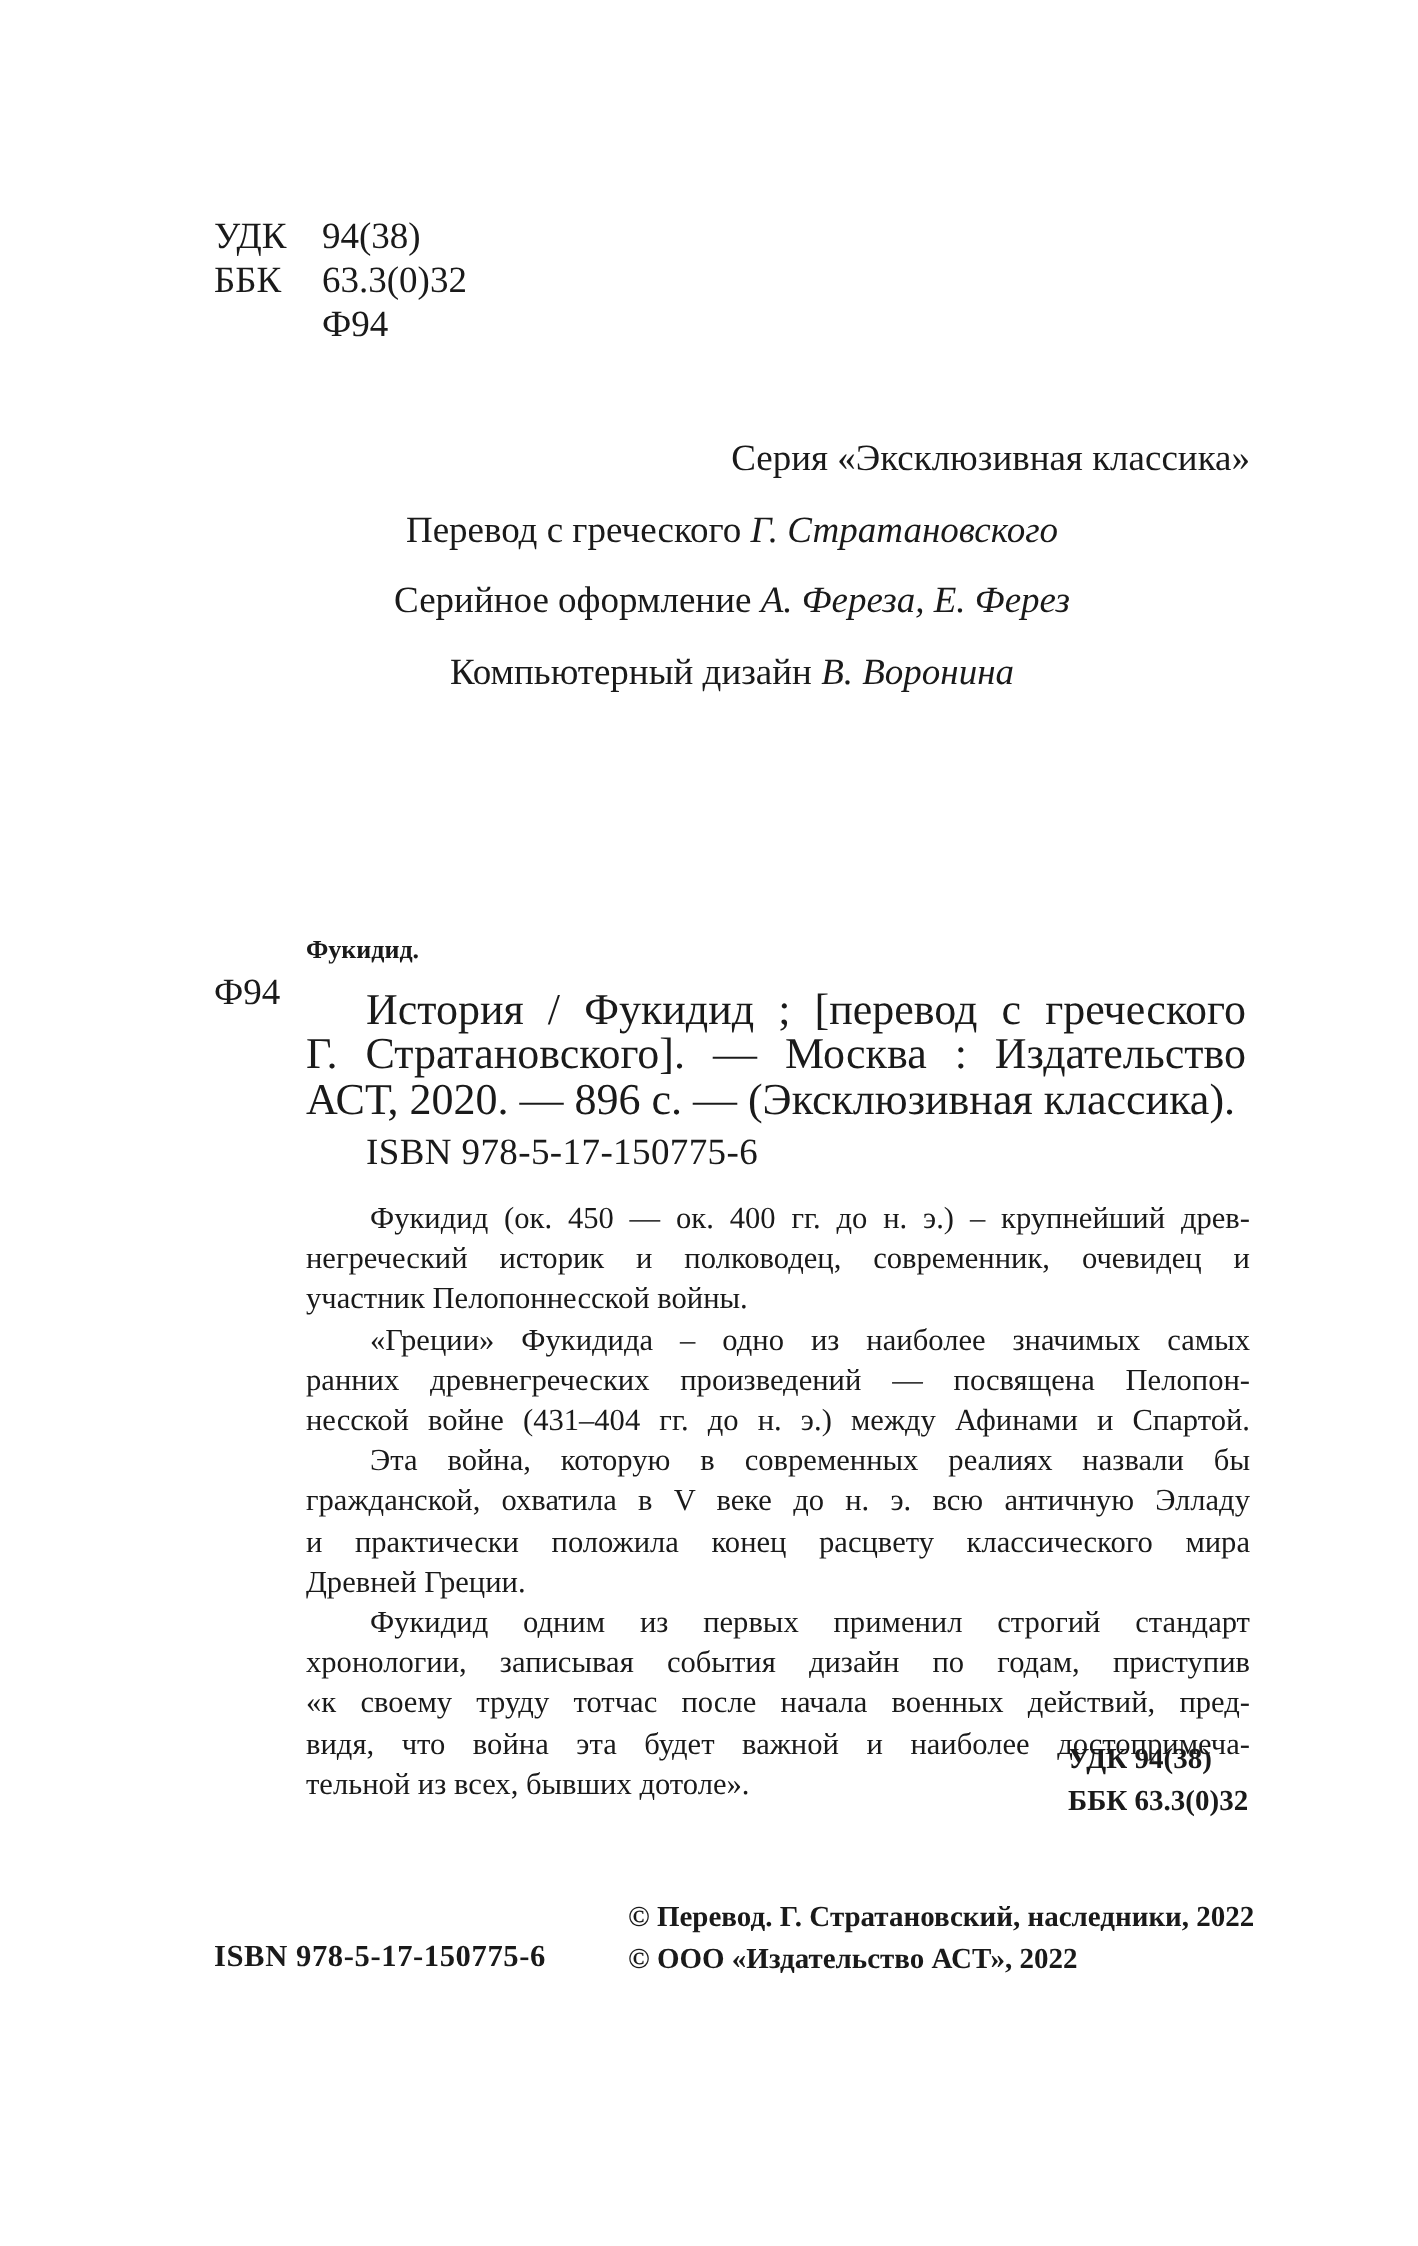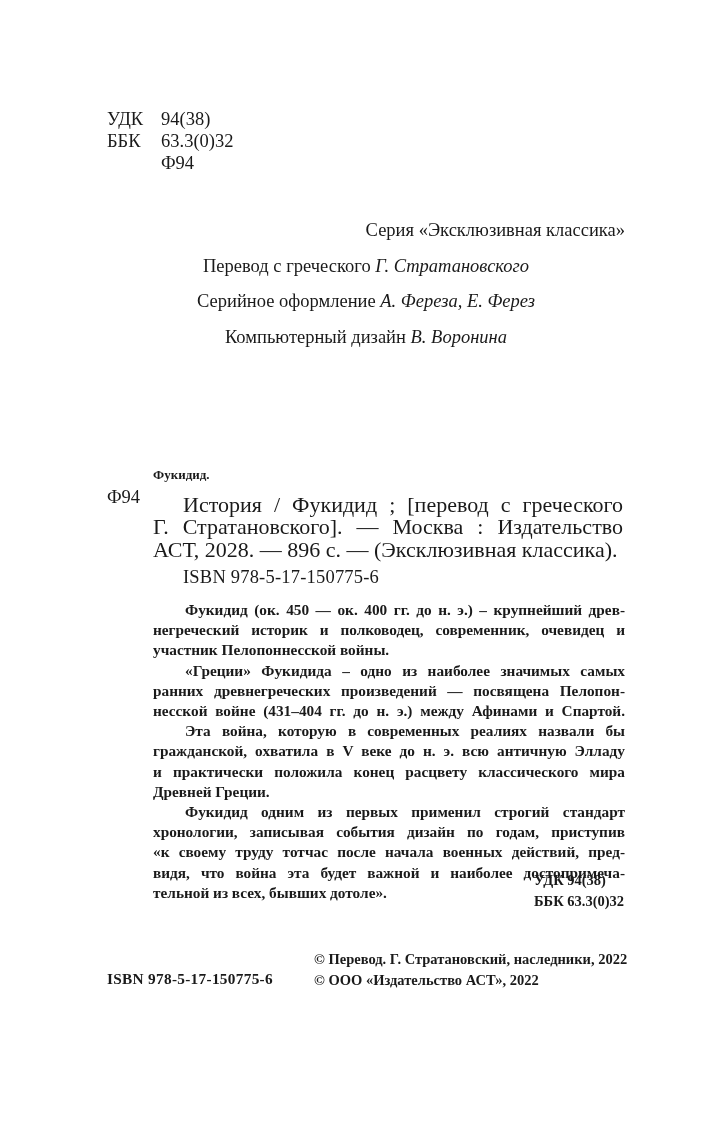--- a/index.html
+++ b/index.html
@@ -26,21 +26,21 @@
     font-size: 22px; line-height: 22.3px; text-align: justify; text-align-last: justify;
   }
   .bib-body .ln { display: block; text-align: justify; text-align-last: justify; }
   .bib-body .ln.first { text-indent: 30px; }
   .bib-body .ln.last { text-align-last: left; }
   .bib-isbn { left: 183px; top: 555px; font-size: 18.5px; letter-spacing: 0.2px; }
 
   
   .abstract {
     left: 153px; top: 588px; width: 472px; white-space: normal;
-    font-size: 15.3px; line-height: 20.2px; font-weight: bold;
+    font-size: 15.3px; line-height: 20.2px;
   }
   .abstract .ln { display: block; text-align: justify; text-align-last: justify; }
   .abstract .ln.ind { padding-left: 32px; }
   .abstract .ln.end { text-align-last: left; }
 
   .cls-bold { left: 534px; font-size: 14.5px; font-weight: bold; line-height: 21px; }
 
   .copyright { left: 314px; top: 937px; font-size: 14.5px; font-weight: bold; line-height: 21px; }
   .isbn-bottom { left: 107px; top: 958px; font-size: 15.3px; font-weight: bold; letter-spacing: 0.3px; }
 </style>
@@ -69,21 +69,21 @@
 <div class="abs credits" style="top:315px;">
   <span>Компьютерный дизайн</span>
   <i>В. Воронина</i>
 </div>
 
 <div class="abs bib-author">Фукидид.</div>
 <div class="abs bib-code">Ф94</div>
 <div class="abs bib-body">
   <span class="ln first">История / Фукидид ; [перевод с греческого</span>
   <span class="ln">Г. Стратановского]. — Москва : Издательство</span>
-  <span class="ln last">АСТ, 2028. — 896 с. — (Эксклюзивная классика).</span>
+  <span class="ln last">АСТ, 2020. — 896 с. — (Эксклюзивная классика).</span>
 </div>
 <div class="abs bib-isbn">ISBN 978-5-17-150775-6</div>
 
 <div class="abs abstract">
   <span class="ln ind">Фукидид (ок. 450 — ок. 400 гг. до н. э.) – крупнейший древ-</span>
   <span class="ln">негреческий историк и полководец, современник, очевидец и</span>
   <span class="ln end">участник Пелопоннесской войны.</span>
   <span class="ln ind">«Греции» Фукидида – одно из наиболее значимых самых</span>
   <span class="ln">ранних древнегреческих произведений — посвящена Пелопон-</span>
   <span class="ln">несской войне (431–404 гг. до н. э.) между Афинами и Спартой.</span>

